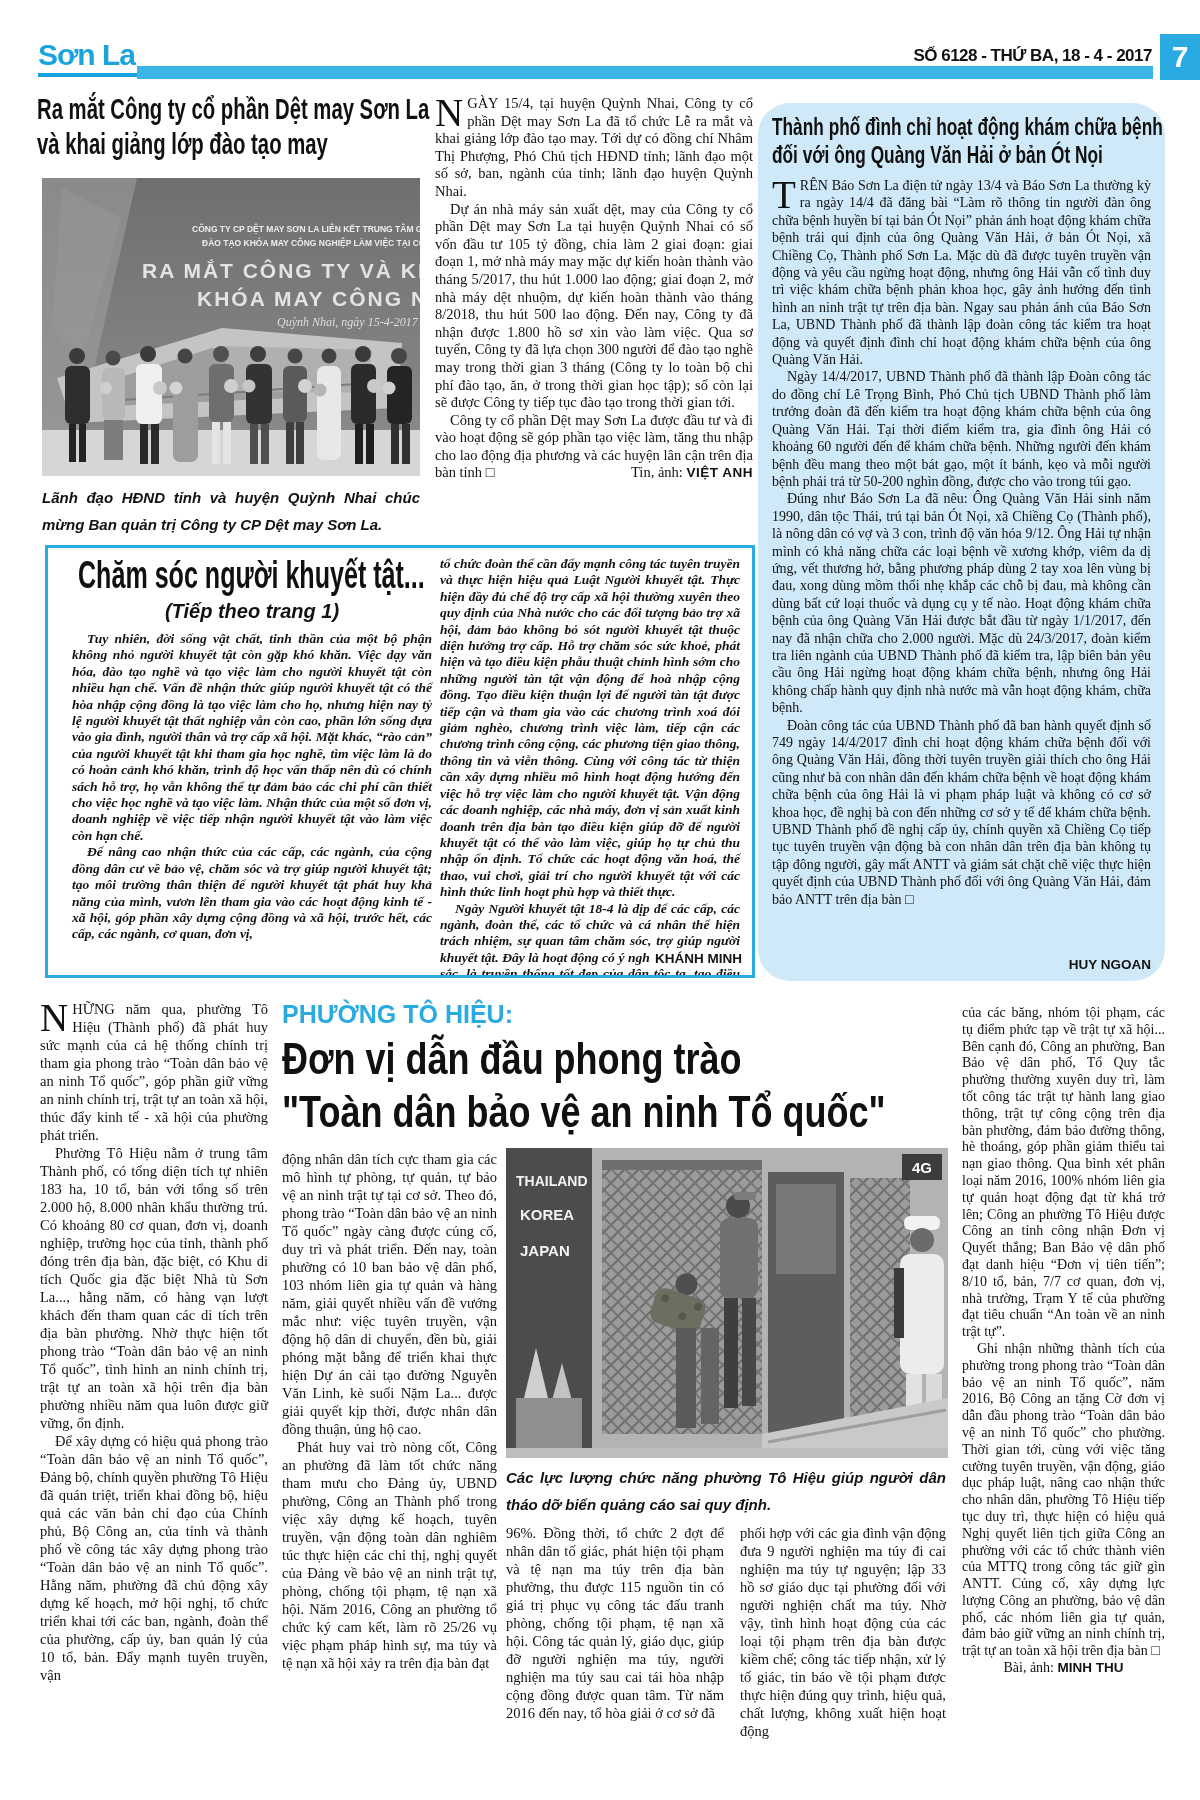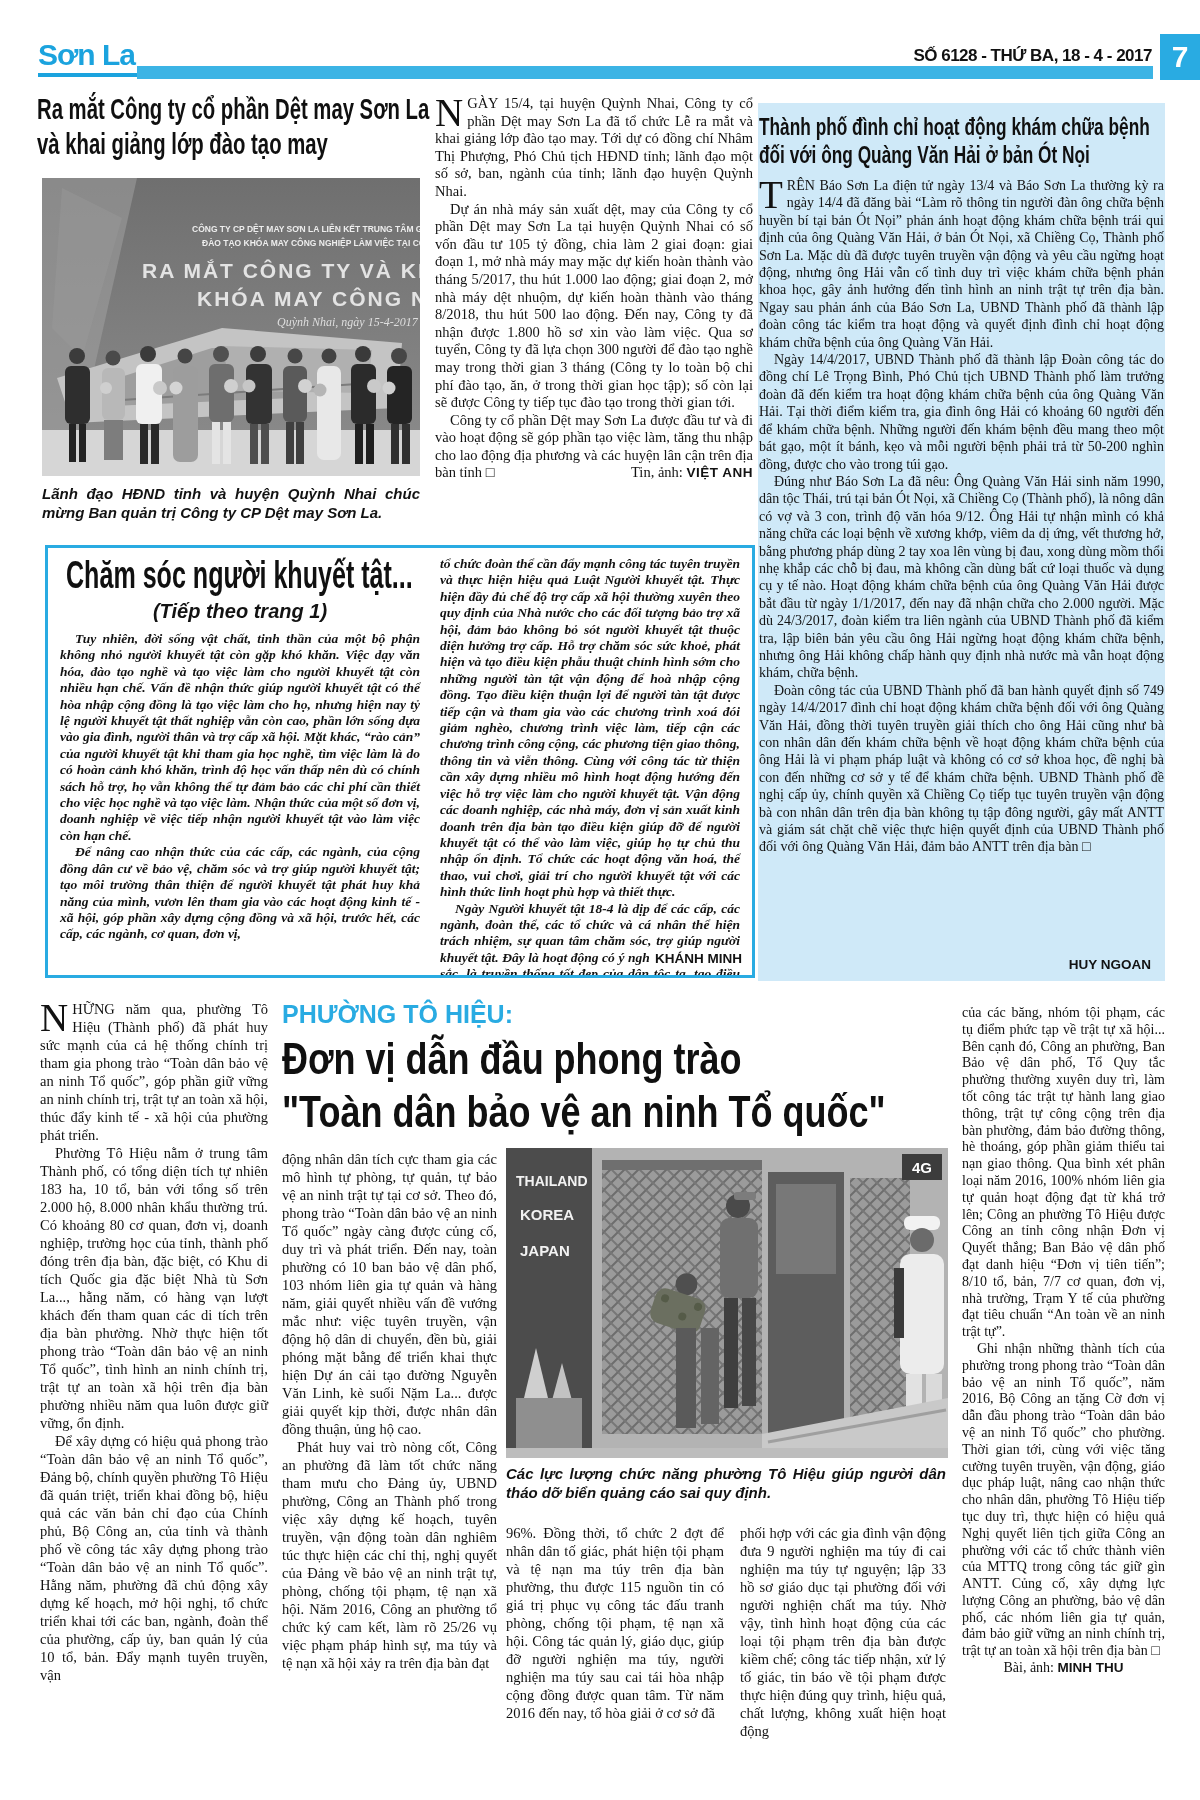--- a/index.html
+++ b/index.html
@@ -22,23 +22,23 @@
   .h3a{font-size:38px;line-height:42px;transform:scaleX(.66);width:151%;text-align:center;}
   .h4a{font-size:45px;line-height:53px;transform:scaleX(.80);width:125%;}
   .kicker{font-family:"Liberation Sans",sans-serif;font-weight:700;font-size:25px;color:#29abe2;}
   
   .bp{margin:0;text-indent:15px;text-align:justify;font-size:14.5px;line-height:17.6px;}
   .bp.np{text-indent:0;}
   .dropcap{float:left;font-size:39px;line-height:31px;padding:2px 4px 0 0;}
   .credit{float:right;white-space:nowrap;}
   .credit b{font-family:"Liberation Sans",sans-serif;font-size:13.5px;letter-spacing:.5px;}
   .caption{font-family:"Liberation Sans",sans-serif;font-weight:700;font-style:italic;font-size:15px;
-           line-height:19px;text-align:justify;}
-  
-  .bluebox{background:#cfe9f8;padding:10px 1px;box-sizing:border-box;overflow:hidden;}
+           line-height:27px;text-align:justify;}
+  
+  .bluebox{background:#cfe9f8;padding:10px 14px;box-sizing:border-box;overflow:hidden;border-radius:32px;}
   .bluebox .bp{font-size:14px;line-height:17.4px;}
   .bluecredit{position:absolute;right:14px;bottom:8px;background:#cfe9f8;padding-left:6px;}
   
   .borderbox{border:3px solid #29abe2;box-sizing:border-box;background:#fff;overflow:hidden;}
   .it .bp{font-style:italic;font-weight:700;font-size:13.5px;line-height:16.4px;}
   .subtitle{font-family:"Liberation Sans",sans-serif;font-weight:700;font-style:italic;font-size:20px;
             text-align:center;margin:4px 0 8px 0;}
   .boxcredit{position:absolute;right:10px;bottom:8px;background:#fff;padding-left:6px;}
   
   .ncol .bp{font-size:14.5px;line-height:18px;}
@@ -171,21 +171,21 @@
     </div>
     <div style="height:8px;"></div>
     <p class="bp np"><span class="dropcap">T</span><span>RÊN Báo Sơn La điện tử ngày 13/4 và Báo Sơn La thường kỳ ra ngày 14/4 đã đăng bài “Làm rõ thông tin người đàn ông chữa bệnh huyền bí tại bản Ót Nọi” phản ánh hoạt động khám chữa bệnh trái qui định của ông Quàng Văn Hải, ở bản Ót Nọi, xã Chiềng Cọ, Thành phố Sơn La. Mặc dù đã được tuyên truyền vận động và yêu cầu ngừng hoạt động, nhưng ông Hải vẫn cố tình duy trì việc khám chữa bệnh phản khoa học, gây ảnh hưởng đến tình hình an ninh trật tự trên địa bàn. Ngay sau phản ánh của Báo Sơn La, UBND Thành phố đã thành lập đoàn công tác kiểm tra hoạt động và quyết định đình chỉ hoạt động khám chữa bệnh của ông Quàng Văn Hải.</span></p>
     <p class="bp">Ngày 14/4/2017, UBND Thành phố đã thành lập Đoàn công tác do đồng chí Lê Trọng Bình, Phó Chủ tịch UBND Thành phố làm trưởng đoàn đã đến kiểm tra hoạt động khám chữa bệnh của ông Quàng Văn Hải. Tại thời điểm kiểm tra, gia đình ông Hải có khoảng 60 người đến để khám chữa bệnh. Những người đến khám bệnh đều mang theo một bát gạo, một ít bánh, kẹo và mỗi người bệnh phải trả từ 50-200 nghìn đồng, được cho vào trong túi gạo.</p>
     <p class="bp">Đúng như Báo Sơn La đã nêu: Ông Quàng Văn Hải sinh năm 1990, dân tộc Thái, trú tại bản Ót Nọi, xã Chiềng Cọ (Thành phố), là nông dân có vợ và 3 con, trình độ văn hóa 9/12. Ông Hải tự nhận mình có khả năng chữa các loại bệnh về xương khớp, viêm da dị ứng, vết thương hở, bằng phương pháp dùng 2 tay xoa lên vùng bị đau, xong dùng mồm thổi nhẹ khắp các chỗ bị đau, mà không cần dùng bất cứ loại thuốc và dụng cụ y tế nào. Hoạt động khám chữa bệnh của ông Quàng Văn Hải được bắt đầu từ ngày 1/1/2017, đến nay đã nhận chữa cho 2.000 người. Mặc dù 24/3/2017, đoàn kiểm tra liên ngành của UBND Thành phố đã kiểm tra, lập biên bản yêu cầu ông Hải ngừng hoạt động khám chữa bệnh, nhưng ông Hải không chấp hành quy định nhà nước mà vẫn hoạt động khám, chữa bệnh.</p>
     <p class="bp">Đoàn công tác của UBND Thành phố đã ban hành quyết định số 749 ngày 14/4/2017 đình chỉ hoạt động khám chữa bệnh đối với ông Quàng Văn Hải, đồng thời tuyên truyền giải thích cho ông Hải cũng như bà con nhân dân đến khám chữa bệnh về hoạt động khám chữa bệnh của ông Hải là vi phạm pháp luật và không có cơ sở khoa học, đề nghị bà con đến những cơ sở y tế để khám chữa bệnh. UBND Thành phố đề nghị cấp ủy, chính quyền xã Chiềng Cọ tiếp tục tuyên truyền vận động bà con nhân dân trên địa bàn không tụ tập đông người, gây mất ANTT và giám sát chặt chẽ việc thực hiện quyết định của UBND Thành phố đối với ông Quàng Văn Hải, đảm bảo ANTT trên địa bàn □</p>
     <span class="bluecredit"><b class="credit" style="float:none;font-family:'Liberation Sans',sans-serif;font-size:13.5px;">HUY NGOAN</b></span>
   </div>
 
   <div class="abs borderbox it" style="left:45px;top:545px;width:710px;height:433px;">
-    <div class="abs" style="left:12px;top:6px;width:360px;">
+    <div class="abs" style="left:24px;top:6px;width:360px;">
       <div class="cond h3a">Chăm sóc người khuyết tật...</div>
       <div class="subtitle">(Tiếp theo trang 1)</div>
       <p class="bp">Tuy nhiên, đời sống vật chất, tinh thần của một bộ phận không nhỏ người khuyết tật còn gặp khó khăn. Việc dạy văn hóa, đào tạo nghề và tạo việc làm cho người khuyết tật còn nhiều hạn chế. Vấn đề nhận thức giúp người khuyết tật có thể hòa nhập cộng đồng là tạo việc làm cho họ, nhưng hiện nay tỷ lệ người khuyết tật thất nghiệp vẫn còn cao, phần lớn sống dựa vào gia đình, người thân và trợ cấp xã hội. Mặt khác, “rào cản” của người khuyết tật khi tham gia học nghề, tìm việc làm là do có hoàn cảnh khó khăn, trình độ học vấn thấp nên dù có chính sách hỗ trợ, họ vẫn không thể tự đảm bảo các chi phí cần thiết cho việc học nghề và tạo việc làm. Nhận thức của một số đơn vị, doanh nghiệp về việc tiếp nhận người khuyết tật vào làm việc còn hạn chế.</p>
       <p class="bp">Để nâng cao nhận thức của các cấp, các ngành, của cộng đồng dân cư về bảo vệ, chăm sóc và trợ giúp người khuyết tật; tạo môi trường thân thiện để người khuyết tật phát huy khả năng của mình, vươn lên tham gia vào các hoạt động kinh tế - xã hội, góp phần xây dựng cộng đồng và xã hội, trước hết, các cấp, các ngành, cơ quan, đơn vị,</p>
     </div>
     <div class="abs" style="left:392px;top:8px;width:300px;">
       <p class="bp np">tổ chức đoàn thể cần đẩy mạnh công tác tuyên truyền và thực hiện hiệu quả Luật Người khuyết tật. Thực hiện đầy đủ chế độ trợ cấp xã hội thường xuyên theo quy định của Nhà nước cho các đối tượng bảo trợ xã hội, đảm bảo không bỏ sót người khuyết tật thuộc diện hưởng trợ cấp. Hỗ trợ chăm sóc sức khoẻ, phát hiện và tạo điều kiện phẫu thuật chỉnh hình sớm cho những người tàn tật vận động để hoà nhập cộng đồng. Tạo điều kiện thuận lợi để người tàn tật được tiếp cận và tham gia vào các chương trình xoá đói giảm nghèo, chương trình việc làm, tiếp cận các chương trình công cộng, các phương tiện giao thông, thông tin và viễn thông. Cùng với công tác từ thiện cần xây dựng nhiều mô hình hoạt động hướng đến việc hỗ trợ việc làm cho người khuyết tật. Vận động các doanh nghiệp, các nhà máy, đơn vị sản xuất kinh doanh trên địa bàn tạo điều kiện giúp đỡ để người khuyết tật có thể vào làm việc, giúp họ tự chủ thu nhập ổn định. Tổ chức các hoạt động văn hoá, thể thao, vui chơi, giải trí cho người khuyết tật với các hình thức linh hoạt phù hợp và thiết thực.</p>
       <p class="bp">Ngày Người khuyết tật 18-4 là dịp để các cấp, các ngành, đoàn thể, các tổ chức và cá nhân thể hiện trách nhiệm, sự quan tâm chăm sóc, trợ giúp người khuyết tật. Đây là hoạt động có ý nghĩa nhân văn sâu sắc, là truyền thống tốt đẹp của dân tộc ta, tạo điều kiện cho người khuyết tật hòa nhập cộng đồng □</p>
     </div>
     <span class="boxcredit"><b style="font-family:'Liberation Sans',sans-serif;font-size:13.5px;font-style:normal;">KHÁNH MINH</b></span>

